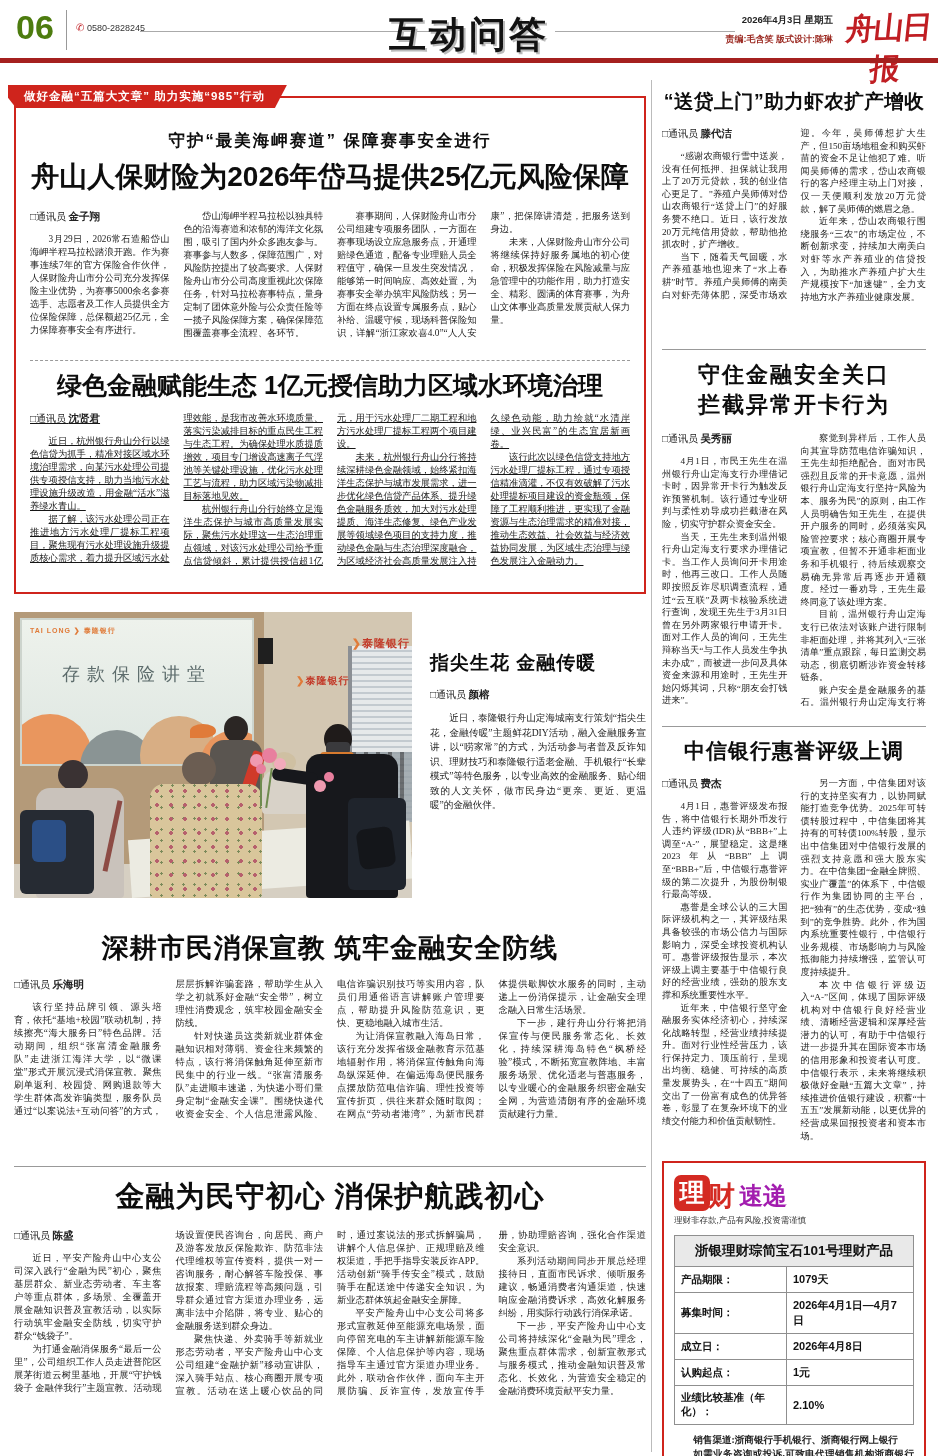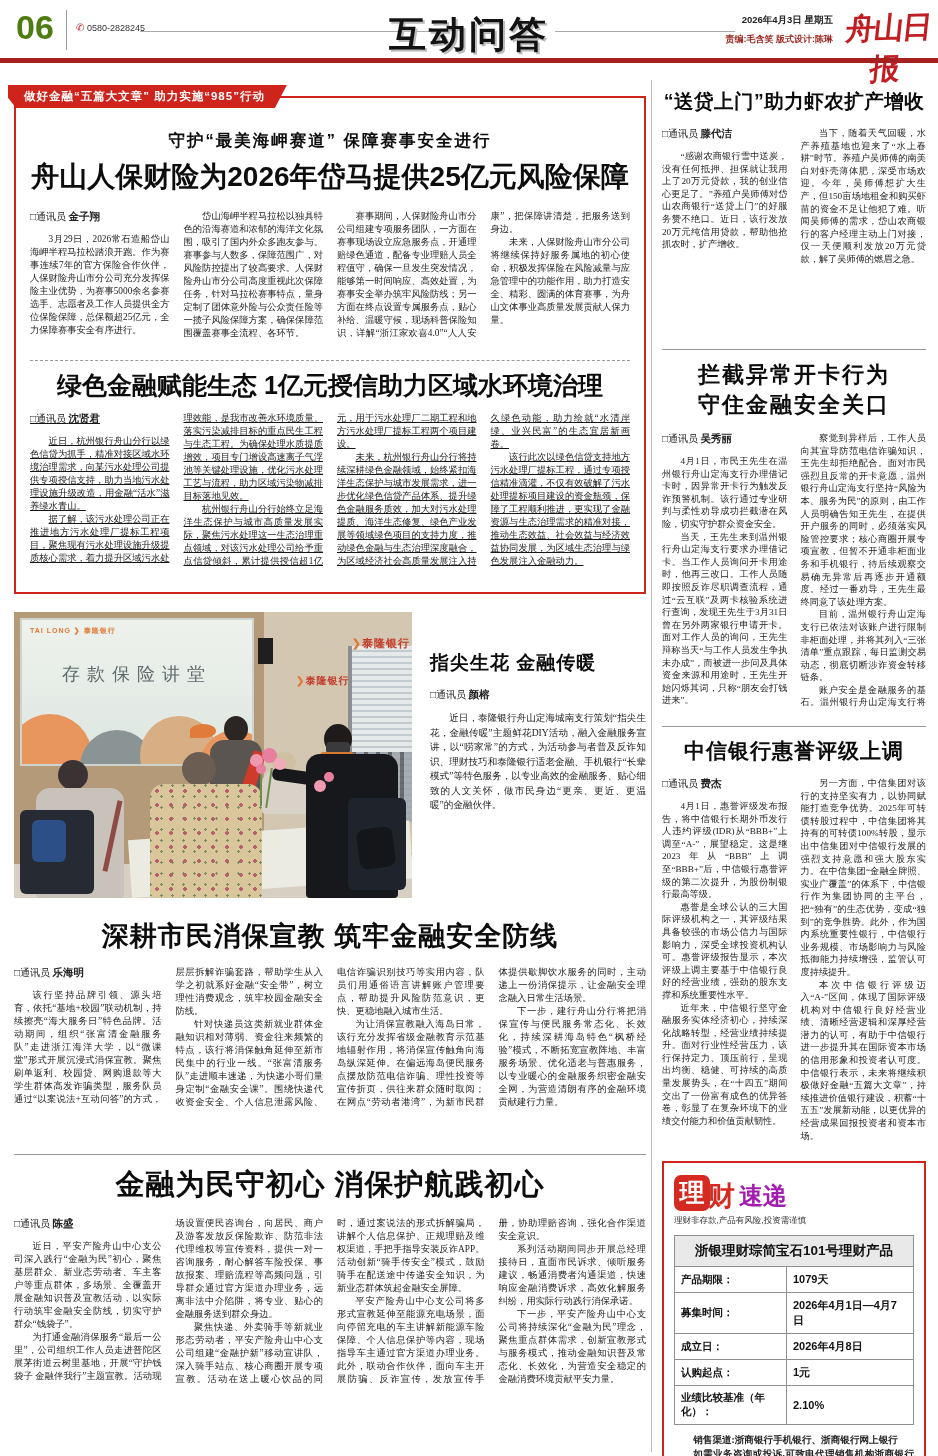--- a/index.html
+++ b/index.html
@@ -88,21 +88,21 @@
   .p-body { position:absolute; border-radius:14px 14px 4px 4px; }
   .floral { background-color:#d9c69b;
      background-image:radial-gradient(#b65f6d 1.6px, transparent 1.7px), radial-gradient(#7a8a5a 1.2px, transparent 1.3px);
      background-size:14px 14px, 11px 11px; background-position:0 0, 6px 7px; }
   .sash { position:absolute; width:13px; height:74px; background:#d03a2a; transform:rotate(18deg); border-radius:3px; }
   .flower { position:absolute; border-radius:50%; }
   .stem { position:absolute; width:2px; background:#6e8b4e; }
   .chair { position:absolute; background:#262b33; border-radius:6px; }
 
   
-  .consumer-headline { font-size:27px; margin-top:20px; letter-spacing:1px; }
+  .consumer-headline { font-size:27px; margin-top:32px; letter-spacing:1px; }
   .consumer-body { height:178px; margin-top:12px; }
   .bottom-headline { font-size:29px; margin-top:6px; letter-spacing:1px; }
   .bottom-body { height:206px; margin-top:12px; }
 
   
   .loan-headline { font-size:19.5px; letter-spacing:0.5px; }
   .loan-body { height:212px; margin-top:12px; }
   .card-headline { font-size:22px; line-height:30px; margin-top:6px; letter-spacing:2px; }
   .card-body { height:284px; margin-top:12px; }
   .citic-headline { font-size:21px; margin-top:4px; letter-spacing:1px; }
@@ -287,30 +287,31 @@
 
 <div class="right-col">
 
   <article>
     <h2 class="headline loan-headline">“送贷上门”助力虾农扩产增收</h2>
     <div class="body cols2 loan-body">
       <div class="byline"><span>□通讯员</span> <b>滕代洁</b></div>
       <div>
           <p class="para">“感谢农商银行雪中送炭，没有任何抵押、担保就让我用上了20万元贷款，我的创业信心更足了。”养殖户吴师傅对岱山农商银行“送贷上门”的好服务赞不绝口。近日，该行发放20万元纯信用贷款，帮助他抢抓农时，扩产增收。</p>
           <p class="para">当下，随着天气回暖，水产养殖基地也迎来了“水上春耕”时节。养殖户吴师傅的南美白对虾壳薄体肥，深受市场欢迎。今年，吴师傅想扩大生产，但150亩场地租金和购买虾苗的资金不足让他犯了难。听闻吴师傅的需求，岱山农商银行的客户经理主动上门对接，仅一天便顺利发放20万元贷款，解了吴师傅的燃眉之急。</p>
+          <p class="para">近年来，岱山农商银行围绕服务“三农”的市场定位，不断创新求变，持续加大南美白对虾等水产养殖业的信贷投入，为助推水产养殖户扩大生产规模按下“加速键”，全力支持地方水产养殖业健康发展。</p>
         </div>
     </div>
   </article>
 
   <hr class="sep-solid">
 
   <article>
     <h2 class="headline card-headline">
+      <span style="display:block">守住金融安全关口</span>
       <span style="display:block">拦截异常开卡行为</span>
-      <span style="display:block">守住金融安全关口</span>
     </h2>
     <div class="body cols2 card-body">
       <div class="byline"><span>□通讯员</span> <b>吴秀丽</b></div>
       <div>
           <p class="para">4月1日，市民王先生在温州银行舟山定海支行办理借记卡时，因异常开卡行为触发反诈预警机制。该行通过专业研判与柔性劝导成功拦截潜在风险，切实守护群众资金安全。</p>
           <p class="para">当天，王先生来到温州银行舟山定海支行要求办理借记卡。当工作人员询问开卡用途时，他再三改口。工作人员随即按照反诈尽职调查流程，通过“云互联”及两卡核验系统进行查询，发现王先生于3月31日曾在另外两家银行申请开卡。面对工作人员的询问，王先生辩称当天“与工作人员发生争执未办成”，而被进一步问及具体资金来源和用途时，王先生开始闪烁其词，只称“朋友会打钱进来”。</p>
           <p class="para">察觉到异样后，工作人员向其宣导防范电信诈骗知识，王先生却拒绝配合。面对市民强烈且反常的开卡意愿，温州银行舟山定海支行坚持“风险为本、服务为民”的原则，由工作人员明确告知王先生，在提供开户服务的同时，必须落实风险管控要求；核心商圈开展专项宣教，但暂不开通非柜面业务和手机银行，待后续观察交易确无异常后再逐步开通额度。经过一番劝导，王先生最终同意了该处理方案。</p>
           <p class="para">目前，温州银行舟山定海支行已依法对该账户进行限制非柜面处理，并将其列入“三张清单”重点跟踪，每日监测交易动态，彻底切断涉诈资金转移链条。</p>
           <p class="para">账户安全是金融服务的基石。温州银行舟山定海支行将持续保持高压反诈态势，不断提升风险精准识别与拦截能力，一方面强化员工识诈防诈“硬技能”，另一方面深化公众金融安全教育，引导群众妥善保管个人账户，坚决守住老百姓的“钱袋子”。</p>
         </div>

